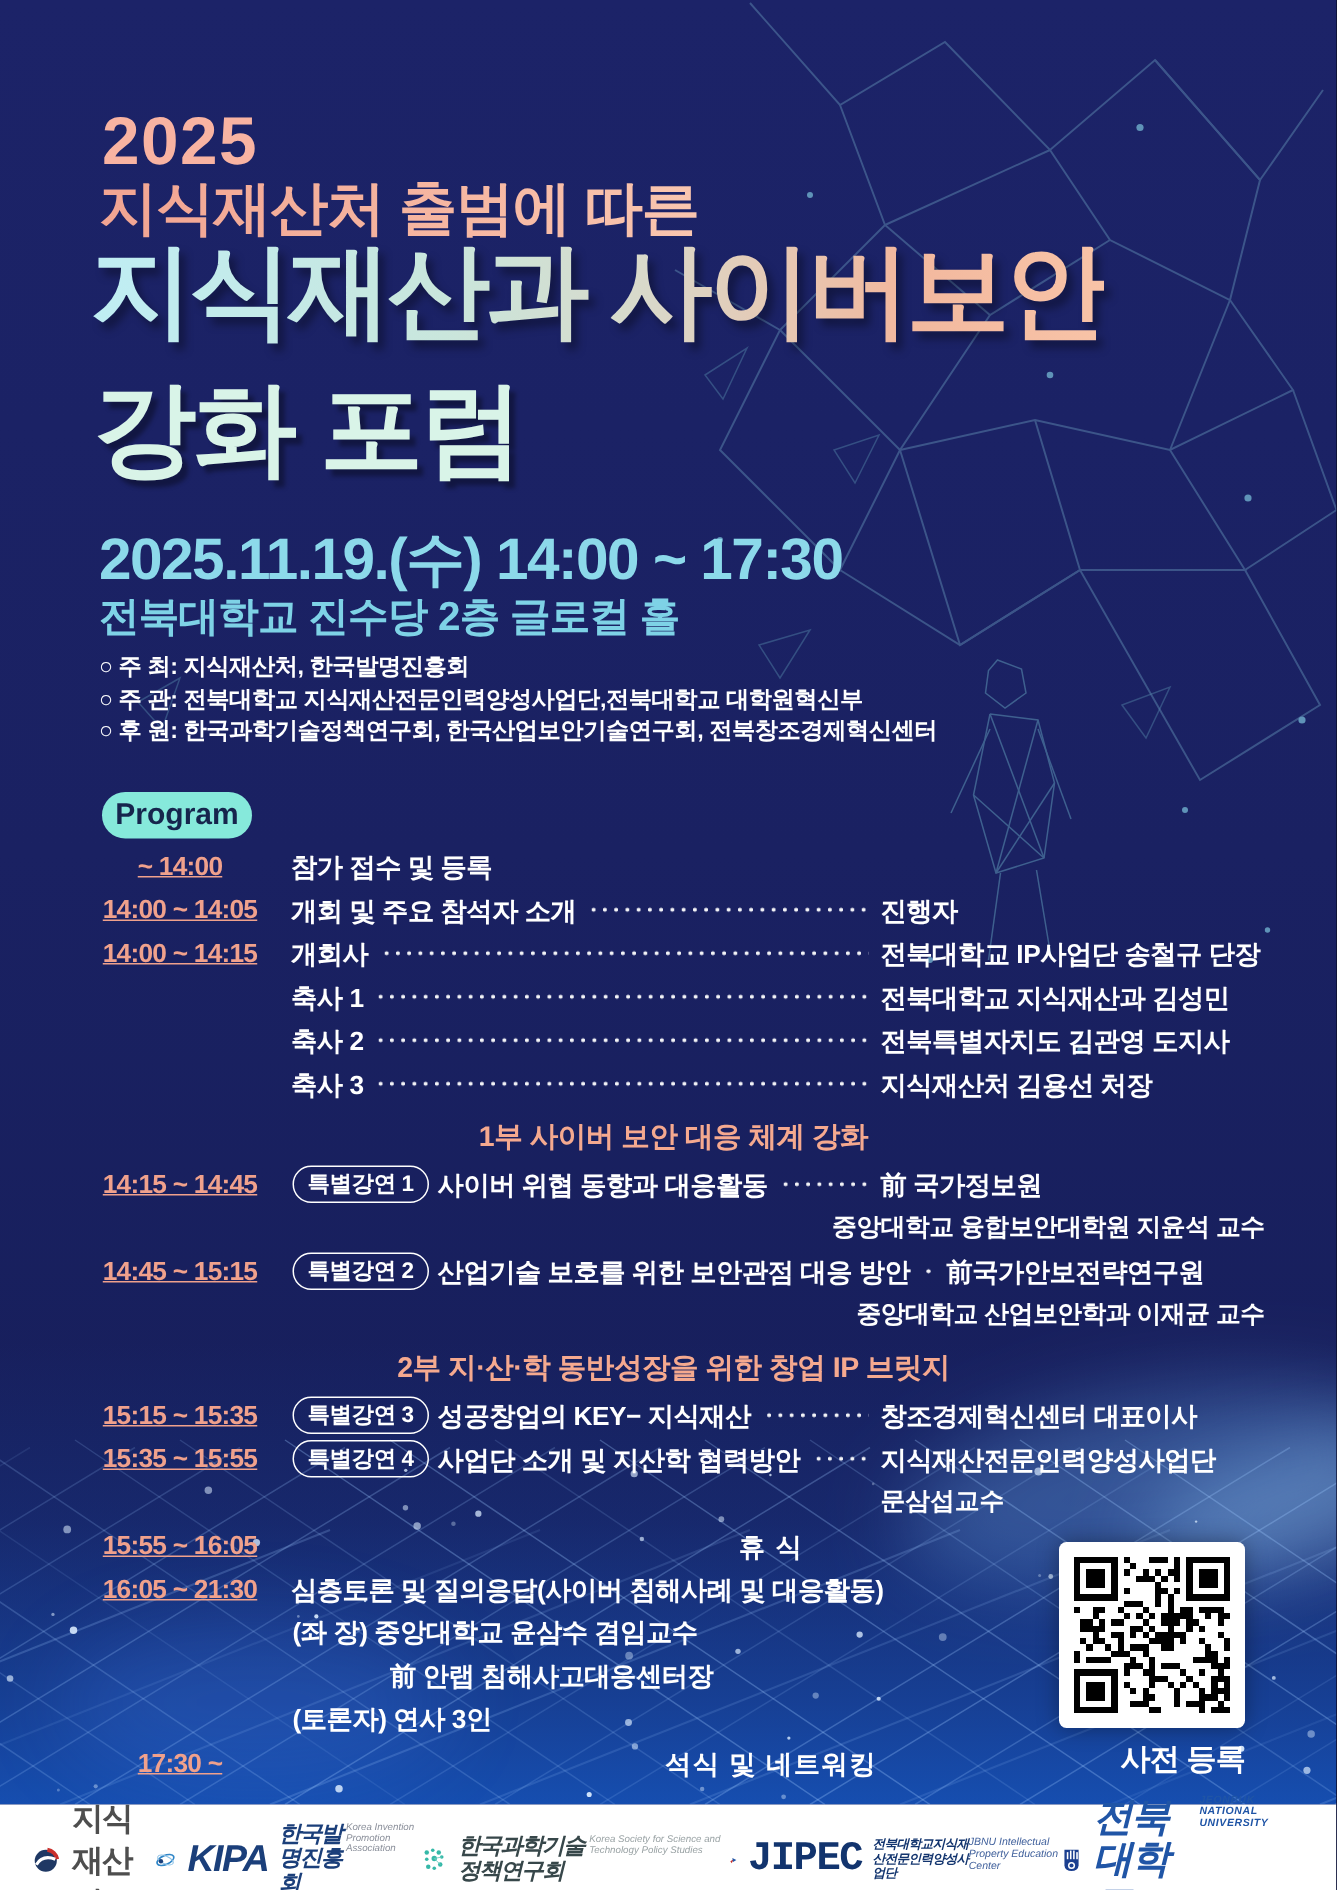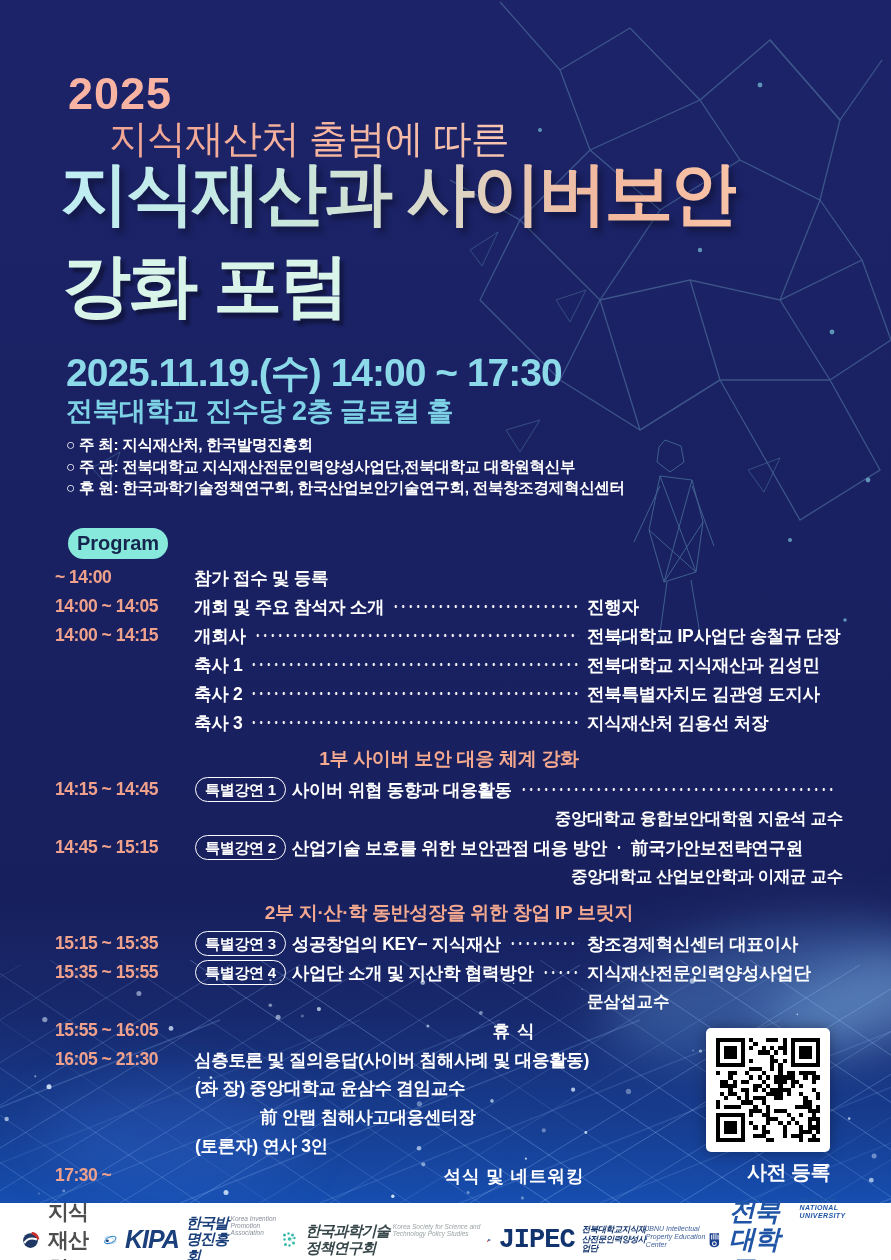--- a/index.html
+++ b/index.html
@@ -14,39 +14,39 @@
   .bottom-grad{left:0;top:895px;width:891px;height:308px;pointer-events:none;
     background:linear-gradient(180deg,rgba(26,33,99,0) 0%,rgba(24,54,132,.40) 38%,rgba(23,76,170,.72) 78%,rgba(22,86,190,.85) 100%);}
   .glow{pointer-events:none;border-radius:50%;filter:blur(26px);}
   .glow1{left:600px;top:930px;width:340px;height:120px;background:rgba(120,190,255,.30);transform:rotate(-10deg);}
   .glow2{left:760px;top:965px;width:220px;height:80px;background:rgba(160,215,255,.35);transform:rotate(-14deg);}
   .glow3{left:40px;top:1080px;width:260px;height:110px;background:rgba(70,140,255,.18);}
   #mesh-svg{left:0;top:930px;pointer-events:none;}
 
   
   .year{left:68px;top:68px;font-size:45px;font-weight:800;color:#f8b3a2;letter-spacing:1px;}
-  .subtitle{left:66px;top:112px;font-size:39px;font-weight:400;letter-spacing:-1px;
+  .subtitle{left:66px;top:112px;font-size:39px;font-weight:700;letter-spacing:-1px;
     background:linear-gradient(90deg,#f1a492 0%,#f6b7a2 60%,#f9c6b0 100%);
-    -webkit-background-clip:text;background-clip:text;color:transparent;margin-left:43px;}
+    -webkit-background-clip:text;background-clip:text;color:transparent;}
   .title1{left:60px;top:158px;font-size:69px;font-weight:900;letter-spacing:-3px;line-height:1.05;white-space:nowrap;
     background:linear-gradient(90deg,#bfeef4 0%,#c9e6dc 35%,#d9d9ca 55%,#f2b89e 80%,#f8c3a7 100%);
     -webkit-background-clip:text;background-clip:text;color:transparent;
     filter:drop-shadow(4px 5px 3px rgba(0,0,0,.35));}
   .title2{left:62px;top:240px;font-size:69px;font-weight:900;letter-spacing:-2px;color:#d9f4e8;
     text-shadow:4px 5px 3px rgba(0,0,0,.35);}
   .datetime{left:66px;top:346px;font-size:39px;font-weight:800;letter-spacing:-1px;color:#8cd9ea;}
   .venue{left:66px;top:393px;font-size:27px;font-weight:800;letter-spacing:-0.5px;color:#7ed2e6;}
   .hosts{left:66px;top:434px;color:#ffffff;font-size:15.5px;font-weight:700;line-height:21.5px;letter-spacing:-0.3px;}
 
   
   .program-badge{left:68px;top:528px;width:100px;height:31px;border-radius:17px;background:#86e9db;
     color:#16254d;font-size:20px;font-weight:700;text-align:center;line-height:31px;}
   .program{left:55px;top:563px;width:788px;color:#fff;}
   .prow{display:flex;align-items:center;height:29px;font-size:17.5px;font-weight:700;letter-spacing:-0.3px;white-space:nowrap;}
-  .ptime{width:130px;flex:none;text-align:left;color:#f0a18c;letter-spacing:-0.5px;}
+  .ptime{width:130px;flex:none;text-align:center;color:#f0a18c;letter-spacing:-0.5px;text-decoration:underline;}
   .ptitle{margin-left:9px;}
   .pbadge{flex:none;margin:0 6px 0 10px;border:1.8px solid #fff;border-radius:14px;
     padding:0 9px;height:23px;line-height:23px;font-size:15px;}
   .pbadge:empty{display:none;}
   .dots{flex:1 1 auto;min-width:8px;height:19px;margin:0 8px;
     background-image:radial-gradient(circle,rgba(255,255,255,.95) 1.1px,rgba(255,255,255,0) 1.5px);
     background-size:7.5px 19px;background-repeat:repeat-x;background-position:left center;}
   .pright{width:256px;flex:none;overflow:visible;}
   .pcenter{flex:1;text-align:center;letter-spacing:1px;}
   .psection{height:33px;line-height:33px;margin-top:5px;text-align:center;color:#f5a98f;
@@ -285,20 +285,21 @@
       <span class="pright">지식재산처 김용선 처장</span>
     </div>
 
     <div class="psection">1부 사이버 보안 대응 체계 강화</div>
 
     <div class="prow">
       <span class="ptime">14:15 ~ 14:45</span>
       <span class="pbadge">특별강연 1</span>
       <span>사이버 위협 동향과 대응활동</span>
       <span class="dots"></span>
+      <span class="pright">前 국가정보원</span>
     </div>
     <div class="psub">중앙대학교 융합보안대학원 지윤석 교수</div>
     <div class="prow">
       <span class="ptime">14:45 ~ 15:15</span>
       <span class="pbadge">특별강연 2</span>
       <span>산업기술 보호를 위한 보안관점 대응 방안</span>
       <span class="dots"></span>
       <span class="pright">前국가안보전략연구원</span>
     </div>
     <div class="psub">중앙대학교 산업보안학과 이재균 교수</div>

